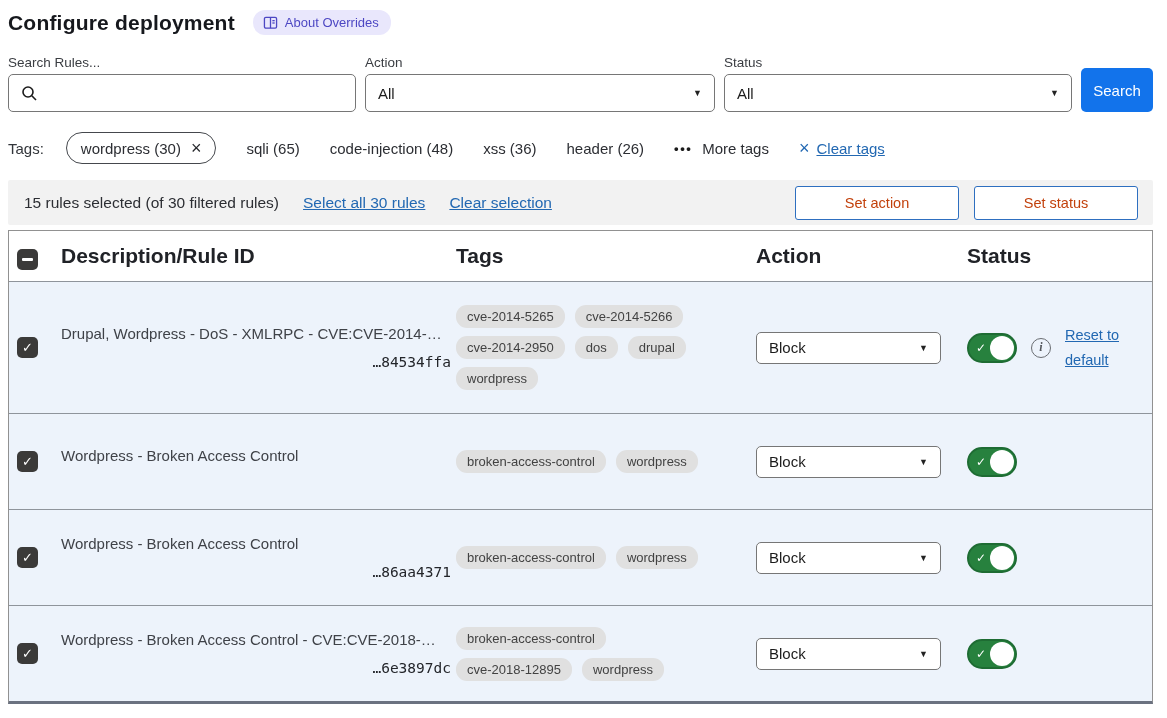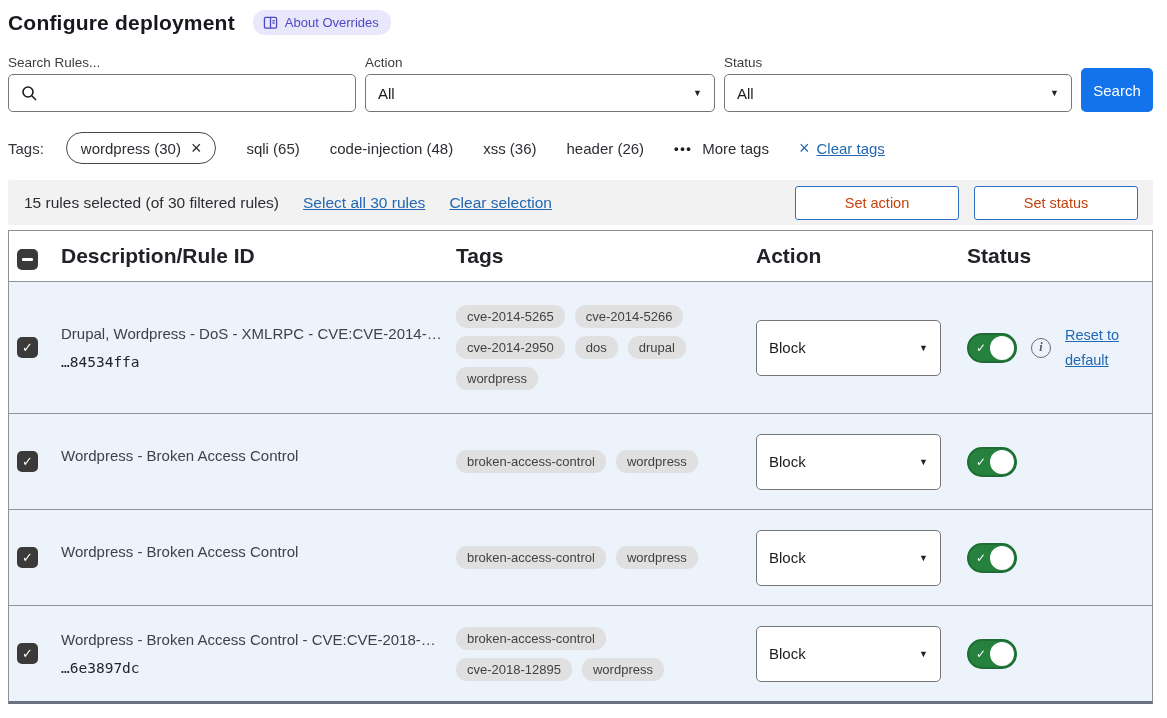--- a/index.html
+++ b/index.html
@@ -58,27 +58,27 @@
   .rule-row { background:#edf3fb; min-height:96px; padding-top:14px; padding-bottom:14px; }
   .rule-row.tall { min-height:131px; }
   .rule-row + .rule-row { border-top:1px solid #8f949b; }
 
   .checkbox { width:21px; height:21px; border-radius:5px; background:#3b3a39; display:inline-flex;
               align-items:center; justify-content:center; cursor:pointer; }
   .checkbox .glyph { color:#fff; font-size:13px; font-weight:700; line-height:1; }
   .checkbox .dash { display:block; width:11px; height:3px; background:#fff; border-radius:1px; }
 
   .c-desc .desc { font-size:15px; color:#3f4248; margin-bottom:12px; }
-  .c-desc .rid { font-family:"DejaVu Sans Mono",monospace; font-size:14.5px; color:#23252a; }
+  .c-desc .rid { font-family:"DejaVu Sans Mono",monospace; font-size:14.5px; color:#23252a;text-align:right; }
 
   .c-tags { display:flex; flex-wrap:wrap; gap:8px 10px; max-width:262px; }
   .pill { background:#e0e0e0; color:#424242; font-size:13px; border-radius:11px; padding:4px 11px;
           white-space:nowrap; }
 
-  .row-select { width:185px; height:56px; background:#fff;gap:20px; }
+  .row-select { width:185px; height:32px; background:#fff;gap:20px; }
 
   .c-status { display:flex; align-items:center; gap:14px; }
   .toggle { width:50px; height:30px; border-radius:15px; background:#27813e; border:2px solid #1e6c33;
             display:inline-flex; align-items:center; position:relative; cursor:pointer; flex:0 0 auto; }
   .toggle .tick { color:#fff; font-size:12px; font-weight:700; margin-left:7px; }
   .toggle .knob { position:absolute; right:1px; top:1px; width:24px; height:24px; border-radius:50%;
                   background:#fff; }
   .info { width:20px; height:20px; border:1.5px solid #6a6d72; border-radius:50%; color:#55585d;
           font-size:12px; font-family:"Liberation Serif",serif; font-style:italic; font-weight:700;
           display:inline-flex; align-items:center; justify-content:center; cursor:pointer; flex:0 0 auto; }
@@ -226,20 +226,21 @@
           </span>
       </div>
     </div>
 
     <div class="trow rule-row">
       <div class="c-check"><span class="checkbox">
             <span class="glyph">✓</span>
           </span></div>
       <div class="c-desc">
         <div class="desc">Wordpress - Broken Access Control</div>
+        <div class="rid">…86aa4371</div>
       </div>
       <div class="c-tags">
         <span class="pill">broken-access-control</span>
         <span class="pill">wordpress</span>
       </div>
       <div class="c-action">
         <div class="input select row-select">
           <span>Block</span>
           <span class="caret">▼</span>
         </div>

